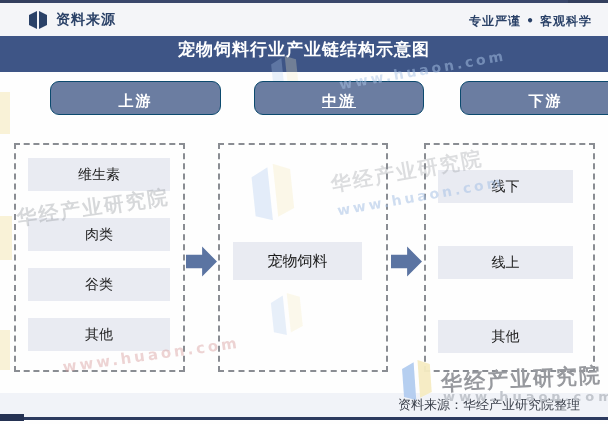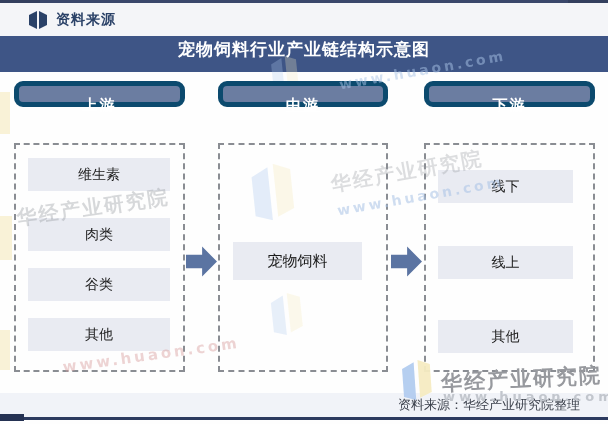--- a/index.html
+++ b/index.html
@@ -16,22 +16,22 @@
   .brand-name{font-size:14px;font-weight:bold;color:#2b4268;letter-spacing:1px;}
   .tagline{position:absolute;right:16px;top:10px;font-size:12px;font-weight:bold;color:#2b4268;letter-spacing:1px;}
   .title-bar{position:absolute;left:0;top:36px;width:608px;height:36px;background:#3e5586;}
   .title-bar .t{display:block;text-align:center;line-height:26px;color:#fff;font-size:17px;font-weight:bold;letter-spacing:1px;}
   .footer-bar{position:absolute;left:0;top:393px;width:608px;height:24px;background:#f1f3f8;z-index:4;}
   .footer-bar .s{display:block;text-align:right;line-height:24px;padding-right:28px;font-size:13px;color:#3b404b;}
   .bottom-line{position:absolute;left:0;top:417px;width:608px;height:3px;background:#2c3a5f;z-index:4;}
   .bottom-accent{position:absolute;left:0;top:414px;width:24px;height:7px;background:#253253;z-index:5;}
 
   
-  .pill{position:absolute;top:81px;height:26px;background:#6b7da1;border:5px solid #0c4a6e;border-radius:9px;
-        color:#fff;font-size:15px;font-weight:bold;text-align:center;line-height:38px;letter-spacing:2px;z-index:2;box-sizing:border-box;}
+  .pill{position:absolute;top:81px;height:34px;background:#6b7da1;border:1px solid #0c4a6e;border-radius:9px;
+        color:#fff;font-size:15px;font-weight:bold;text-align:center;line-height:38px;letter-spacing:2px;z-index:2;box-sizing:border-box;margin-left:36px;}
   .pill.p1{left:14px;width:171px;}
   .pill.p2{left:218px;width:170px;text-decoration:underline;}
   .pill.p3{left:424px;width:171px;}
 
   
   .dash-box{position:absolute;top:143px;height:229px;border:2px dashed #8a8d93;box-sizing:border-box;z-index:2;}
   .dash-box.b1{left:14px;width:171px;}
   .dash-box.b2{left:218px;width:170px;}
   .dash-box.b3{left:424px;width:171px;}
 
@@ -75,20 +75,21 @@
   <div class="top-accent right"></div>
 
   <div class="header-bar">
     <div class="brand">
       <svg width="22" height="20" viewBox="0 0 22 20">
         <polygon points="10,1 2,5 2,15 10,19" fill="#2b4268"></polygon>
         <polygon points="12,1 20,5 20,15 12,19" fill="#2b4268"></polygon>
       </svg>
       <span class="brand-name">资料来源</span>
     </div>
+    <span class="tagline">专业严谨 • 客观科学</span>
   </div>
 
   <div class="title-bar">
     <span class="t">宠物饲料行业产业链结构示意图</span>
   </div>
 
   <div class="edge-blob e1"></div>
   <div class="edge-blob e2"></div>
   <div class="edge-blob e3"></div>
   <div class="wm-book k1">

